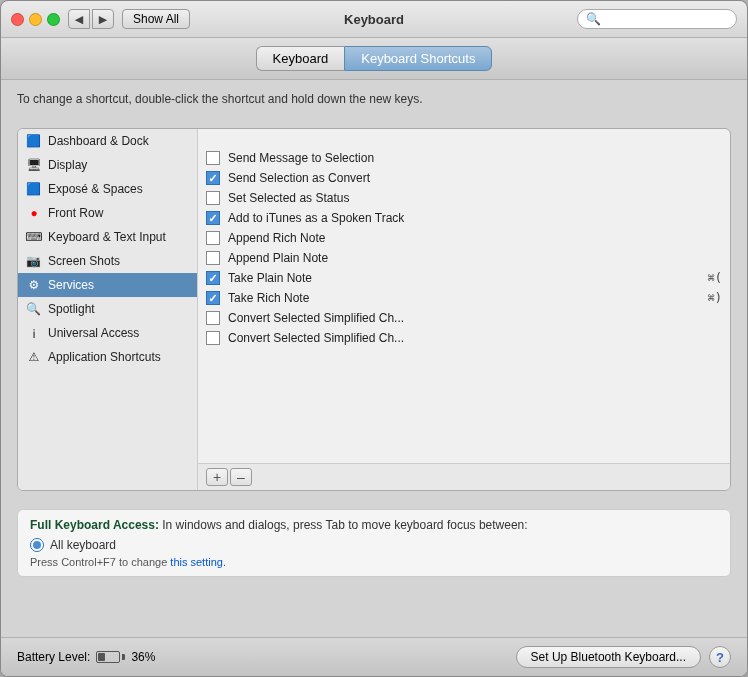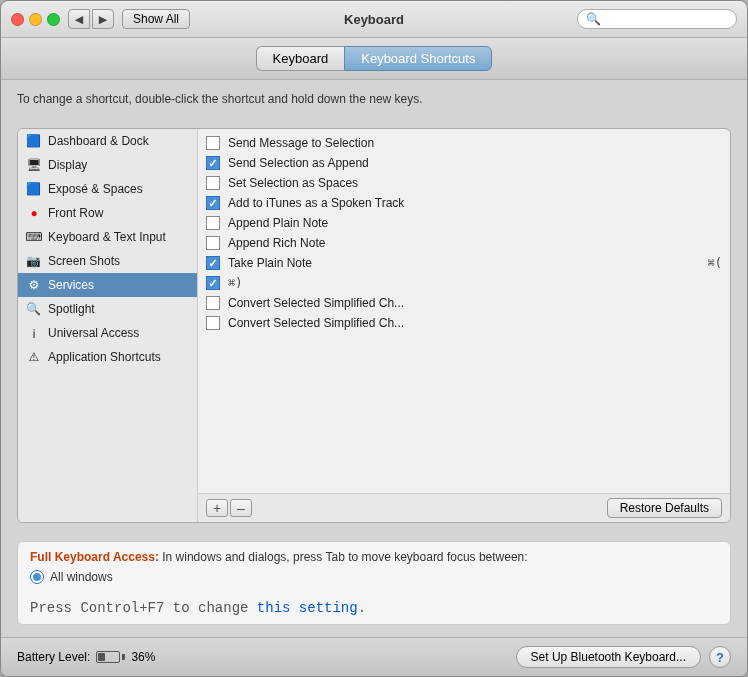--- a/index.html
+++ b/index.html
@@ -177,21 +177,21 @@
     .shortcuts-area {
       flex: 1;
       display: flex;
       flex-direction: column;
       overflow: hidden;
       position: relative;
     }
     .shortcuts-list {
       flex: 1;
       overflow-y: auto;
-      padding: 4px 0;
+      padding: 19px 0;
     }
     .shortcut-item {
       display: flex;
       align-items: center;
       padding: 3px 8px;
       gap: 8px;
       font-size: 12px;
     }
     .shortcut-checkbox {
       width: 14px;
@@ -253,21 +253,21 @@
       background: #f5f5f5;
       border: 1px solid #ccc;
       border-radius: 6px;
       padding: 8px 12px;
     }
     .access-title {
       font-size: 12px;
       color: #333;
       margin-bottom: 6px;
     }
-    .access-title strong { color: #c2410c; }
+    .access-title strong { color: #14532d; }
     .radio-option {
       display: flex;
       align-items: center;
       gap: 6px;
       font-size: 12px;
       color: #333;
       margin-bottom: 4px;
       cursor: pointer;
     }
     .radio-circle {
@@ -285,34 +285,34 @@
       background: white;
     }
     .radio-circle.selected::after {
       content: '';
       width: 8px;
       height: 8px;
       border-radius: 50%;
       background: #4a90d9;
     }
     .hint-small {
-      font-size: 14px;
+      font-size: 11px;
       color: #555;
-      margin-top: 16px;
-      font-family: Liberation Mono, monospace;
+      margin-top: 4px;
     }
     .hint-small em { color: #0056d6; font-style: normal; }
     
     .footer {
       background: linear-gradient(to bottom, #d8d8d8, #c4c4c4);
       border-top: 1px solid #b0b0b0;
       padding: 8px 16px;
       display: flex;
       align-items: center;
       justify-content: space-between;
+      margin-top: 48px;
     }
     .battery-info {
       display: flex;
       align-items: center;
       gap: 6px;
       font-size: 12px;
     }
     .battery-icon {
       display: flex;
       align-items: center;
@@ -446,73 +446,73 @@
 
       <div class="shortcuts-area">
         <div class="shortcuts-list">
 
         <div class="shortcut-item">
               <div class="shortcut-checkbox"></div>
               <span class="shortcut-label">Send Message to Selection</span>
             </div>
             <div class="shortcut-item">
               <div class="shortcut-checkbox checked">✓</div>
-              <span class="shortcut-label">Send Selection as Append</span>
+              <span class="shortcut-label">Send Selection as Convert</span>
             </div>
             <div class="shortcut-item">
               <div class="shortcut-checkbox"></div>
-              <span class="shortcut-label">Set Selection as Spaces</span>
+              <span class="shortcut-label">Set Selected as Status</span>
             </div>
             <div class="shortcut-item">
               <div class="shortcut-checkbox checked">✓</div>
               <span class="shortcut-label">Add to iTunes as a Spoken Track</span>
             </div>
             <div class="shortcut-item">
               <div class="shortcut-checkbox"></div>
+              <span class="shortcut-label">Append Rich Note</span>
+            </div>
+            <div class="shortcut-item">
+              <div class="shortcut-checkbox"></div>
               <span class="shortcut-label">Append Plain Note</span>
-            </div>
-            <div class="shortcut-item">
-              <div class="shortcut-checkbox"></div>
-              <span class="shortcut-label">Append Rich Note</span>
             </div>
             <div class="shortcut-item">
               <div class="shortcut-checkbox checked">✓</div>
               <span class="shortcut-label">Take Plain Note</span>
               <span class="shortcut-keys">⌘(</span>
             </div>
             <div class="shortcut-item">
               <div class="shortcut-checkbox checked">✓</div>
+              <span class="shortcut-label">Take Rich Note</span>
               <span class="shortcut-keys">⌘)</span>
             </div>
             <div class="shortcut-item">
               <div class="shortcut-checkbox"></div>
               <span class="shortcut-label">Convert Selected Simplified Ch...</span>
             </div>
             <div class="shortcut-item">
               <div class="shortcut-checkbox"></div>
               <span class="shortcut-label">Convert Selected Simplified Ch...</span>
             </div>
           </div>
         <div class="list-bottom">
           <div class="add-remove-btns">
             <button class="ar-btn">+</button>
             <button class="ar-btn">–</button>
           </div>
-          <button class="restore-btn">Restore Defaults</button>
         </div>
       </div>
     </div>
 
     <div class="keyboard-access">
       <div class="access-title">
         <strong>Full Keyboard Access:</strong><span> In windows and dialogs, press Tab to move keyboard focus between:</span>
       </div>
       <div class="radio-option">
         <div class="radio-circle selected"></div>
-        <span>All windows</span>
+        <span>All keyboard</span>
       </div>
       <div class="hint-small">
         Press Control+F7 to change <em>this setting</em>.
       </div>
     </div>
   </div>
 
   <div class="footer">
     <div class="battery-info">
       <span>Battery Level:</span>

